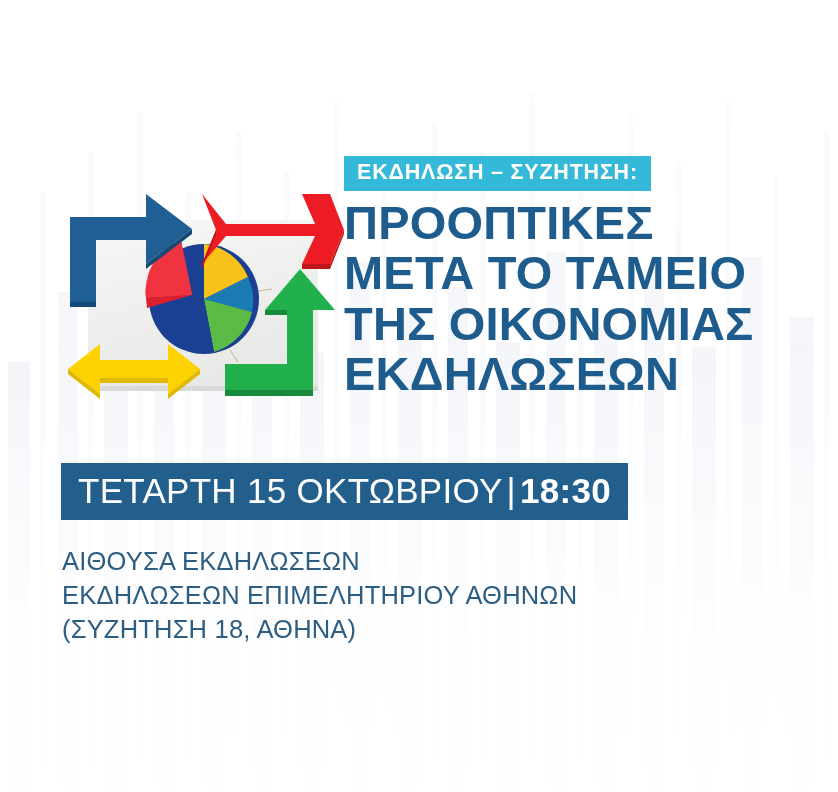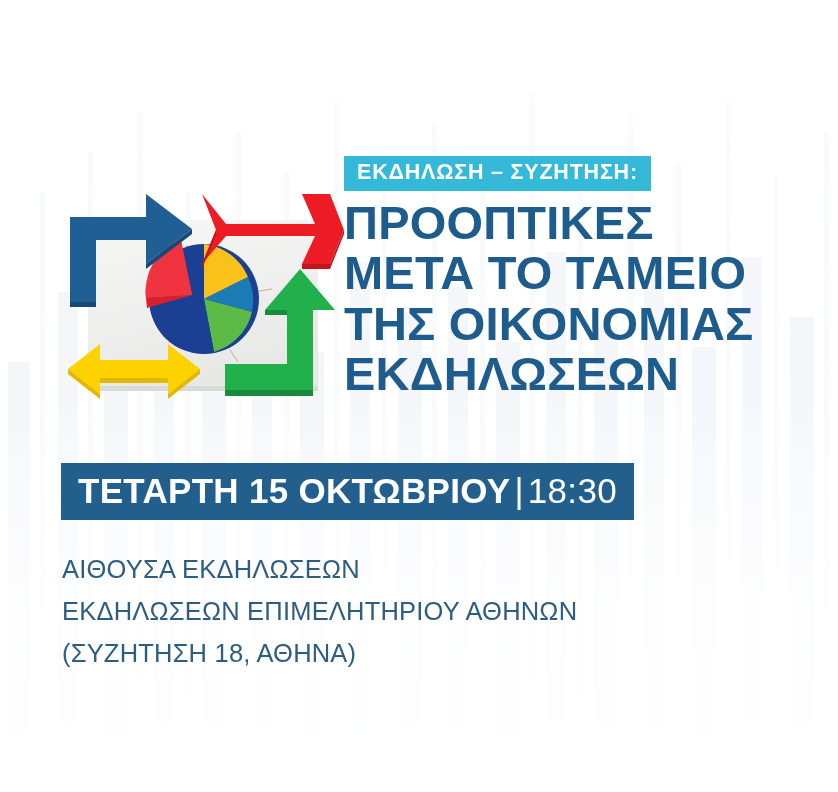--- a/index.html
+++ b/index.html
@@ -83,35 +83,35 @@
     left: 61px;
     top: 463px;
     background: #235f8d;
     color: #ffffff;
     padding: 10px 17px 12px 17px;
     font-size: 35px;
     line-height: 1;
     letter-spacing: 0.3px;
     white-space: nowrap;
   }
-  .date-banner .dt-day { font-weight: 700; }
+  .date-banner .dt-day { font-weight: 400; }
   .date-banner .dt-sep { font-weight: 300; padding: 0 4px; }
-  .date-banner .dt-time { font-weight: 400; }
+  .date-banner .dt-time { font-weight: 700; }
 
   .venue {
     position: absolute;
     left: 62px;
     top: 545px;
     color: #2e5d82;
     font-size: 25.5px;
     line-height: 1.33;
     font-weight: 400;
     letter-spacing: 0.2px;
   }
-  .venue .v-line { display: block; white-space: nowrap; margin-top: 8px; }
+  .venue .v-line { display: block; white-space: nowrap; }
 </style>
 </head>
 <body>
 
 <div class="poster">
 
   <div class="bg-bars">
     <div class="bg-bar" style="left:8px;  width:22px; height:430px;"></div>
     <div class="bg-bar thin" style="left:40px; width:5px;  height:600px;"></div>
     <div class="bg-bar" style="left:58px; width:20px; height:500px;"></div>

